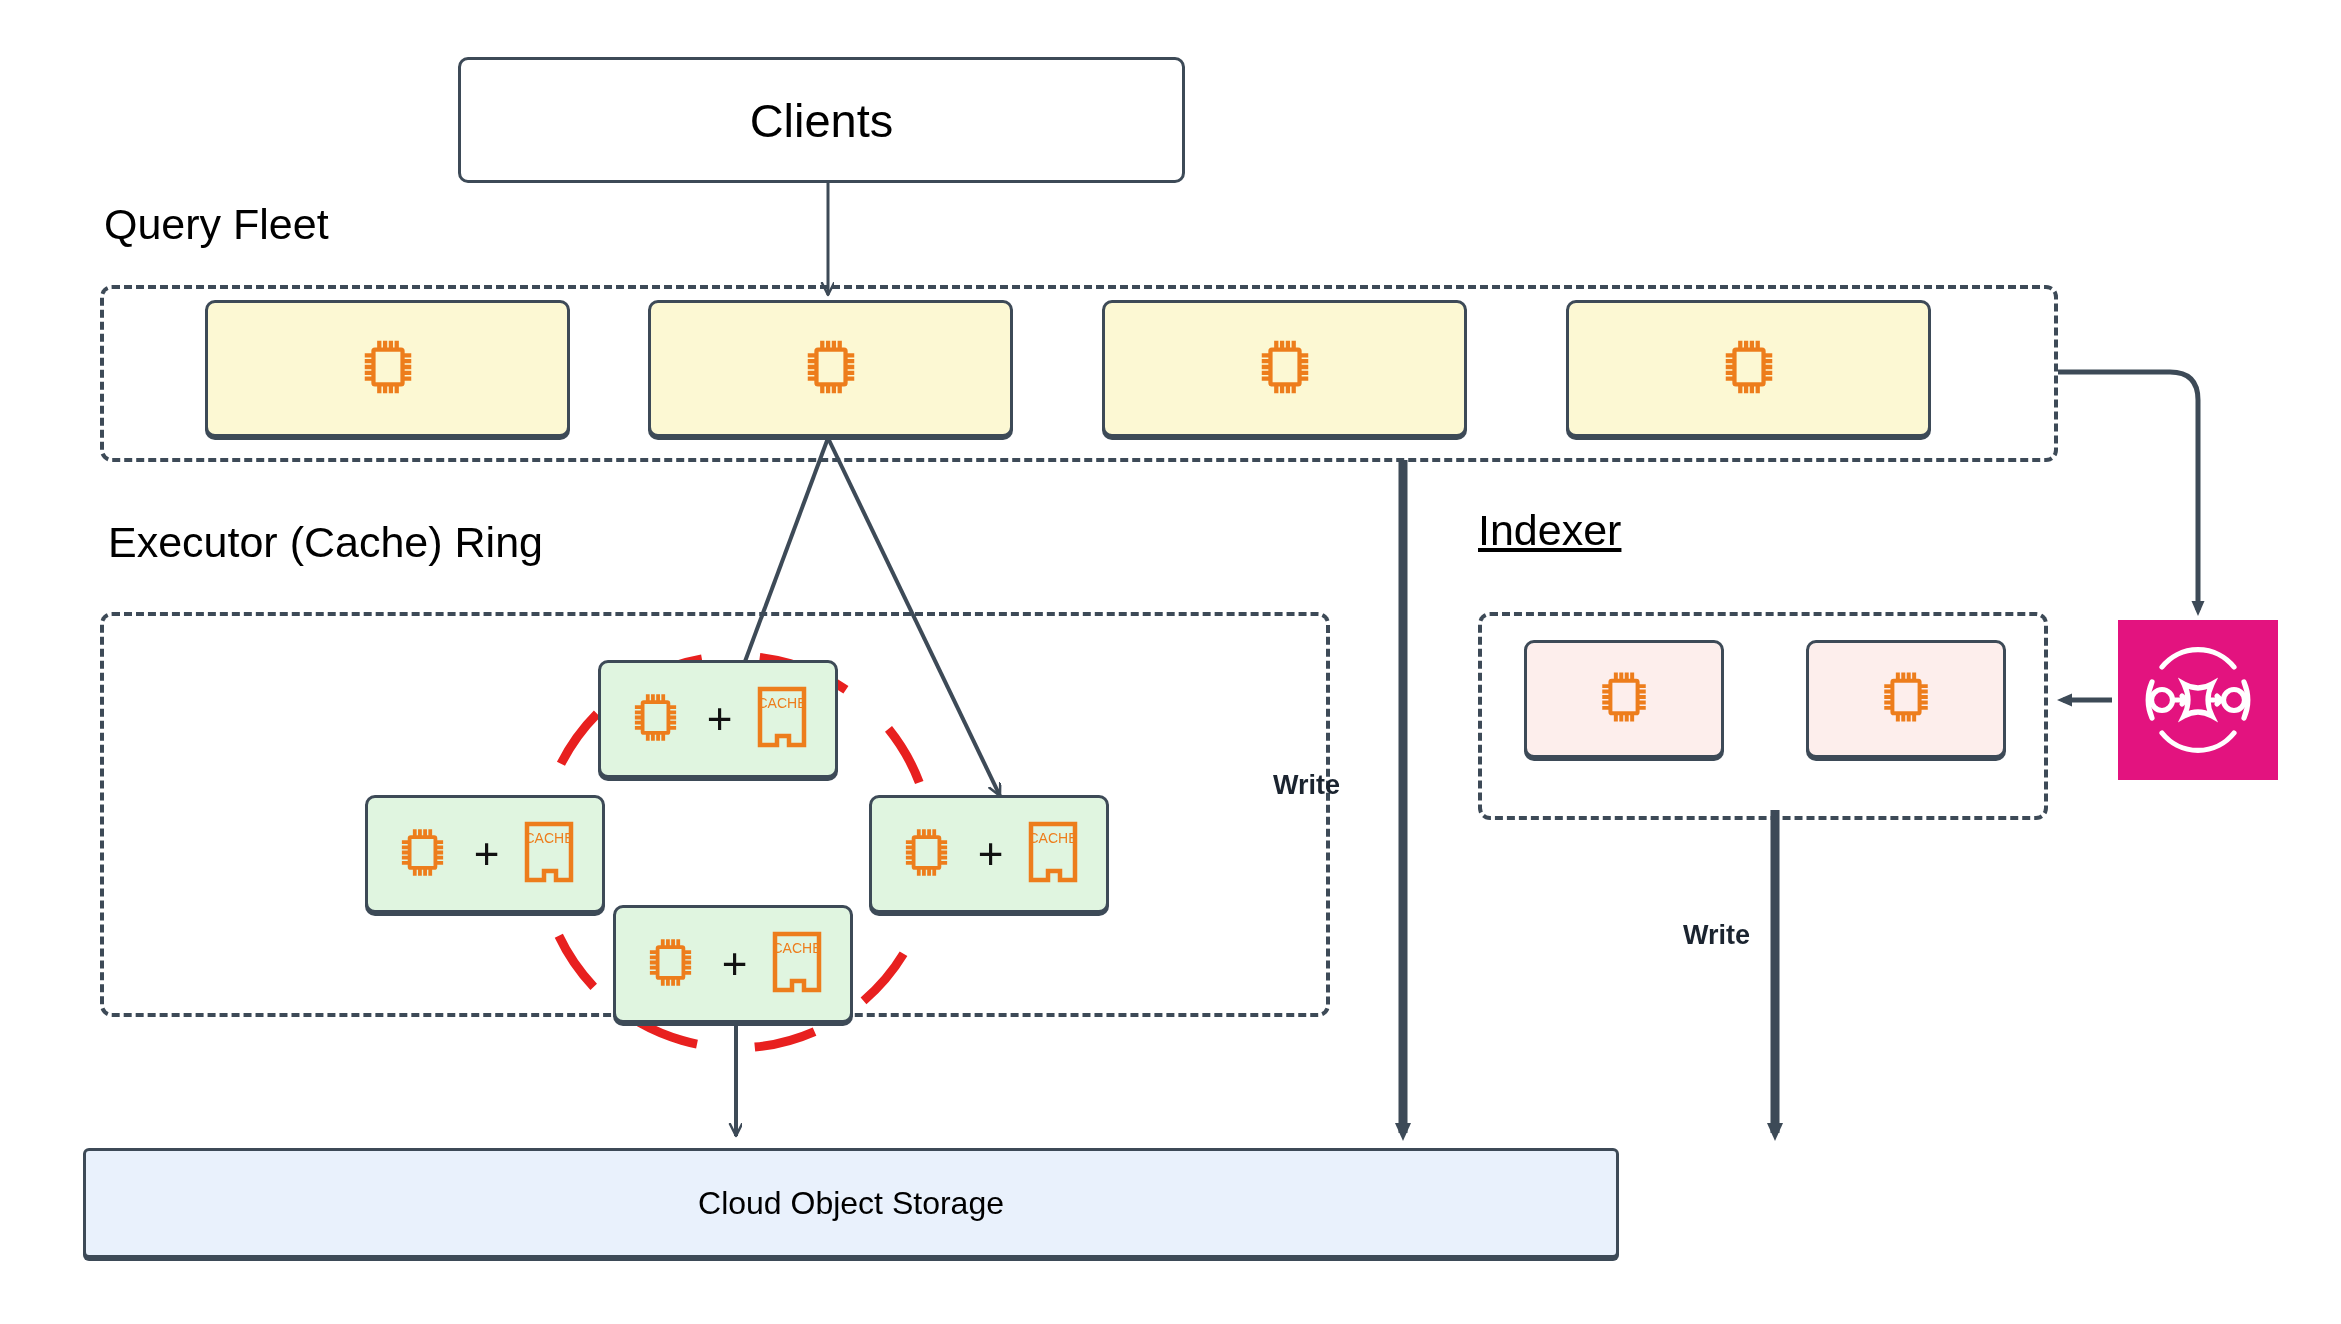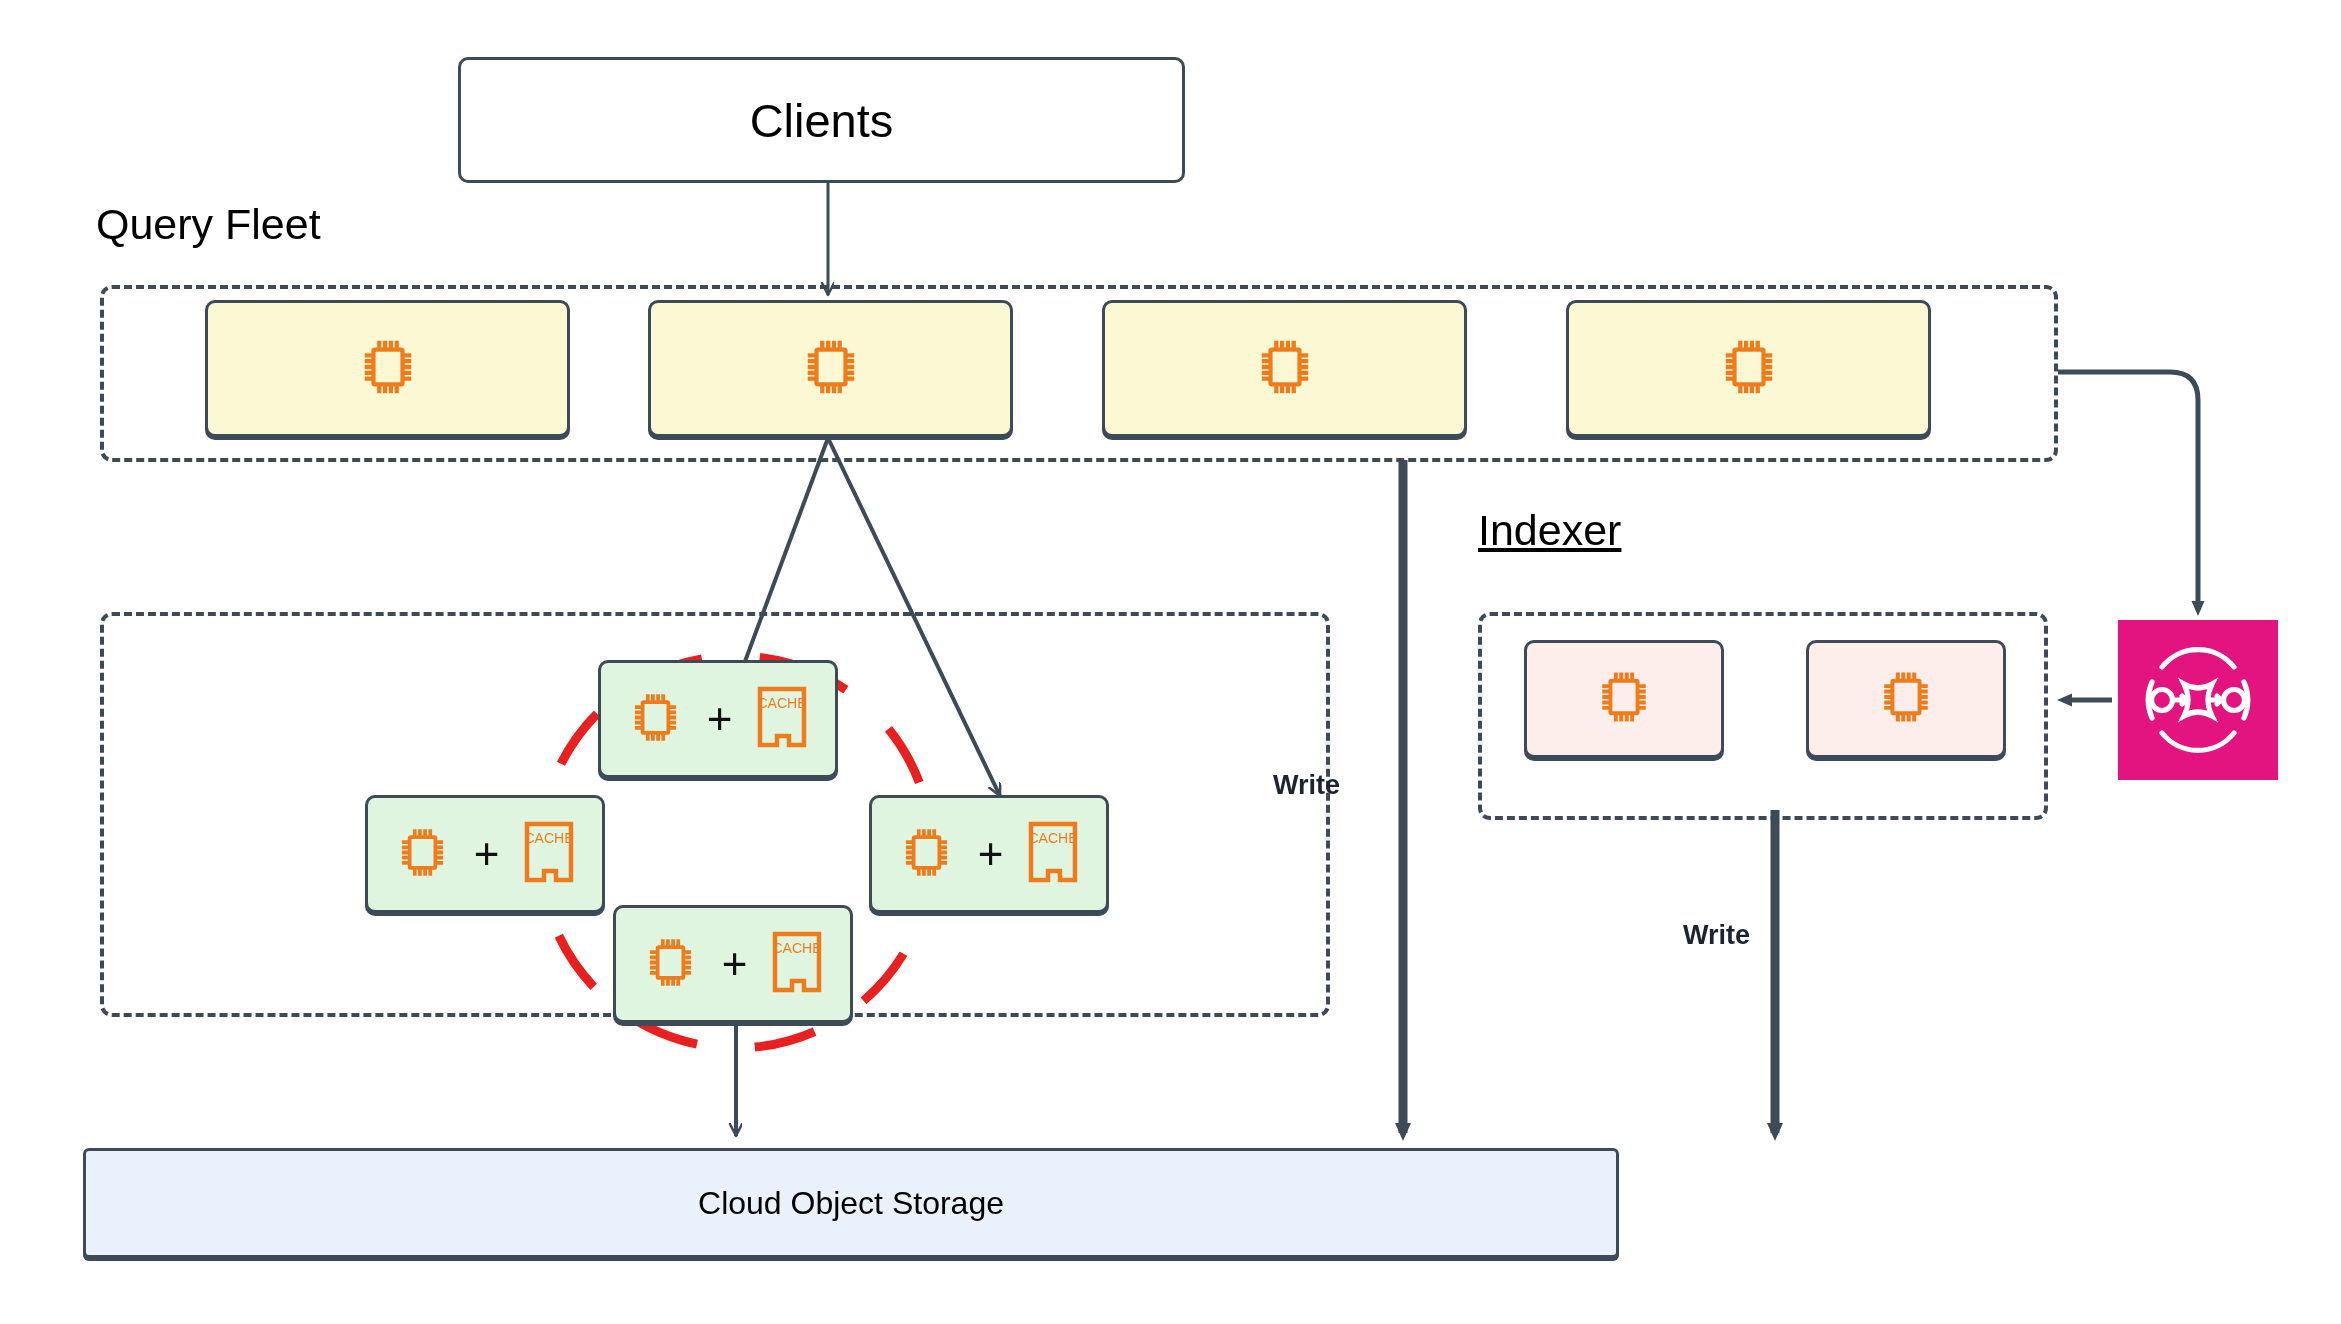--- a/index.html
+++ b/index.html
@@ -140,21 +140,21 @@
 
     <path d="M2058,372 L2170,372 Q2198,372 2198,400 L2198,610" fill="none" stroke="#3d4a57" stroke-width="5" marker-end="url(#ah-solid-sm)"></path>
 
     <path d="M2112,700 L2063,700" fill="none" stroke="#3d4a57" stroke-width="5" marker-end="url(#ah-solid-sm)"></path>
   </svg>
 
   <div class="node" id="clients">
     <span>Clients</span>
   </div>
 
-  <div class="group-label" style="left:96px;top:200px;text-align:center;">Query Fleet</div>
+  <div class="group-label" style="left:104px;top:200px;text-align:center;">Query Fleet</div>
   <div class="group-frame" id="qf-frame" style="left:100px;top:285px;width:1958px;height:177px;"></div>
 
   <div class="node qnode shadowed" style="left:205px;">
     <span class="cpu-ico">
       <svg width="62" height="62" viewBox="0 0 64 64">
         <g stroke="#ed7d1c" stroke-width="4.4" fill="none" stroke-linecap="butt">
           <rect x="17" y="14" width="30" height="36" rx="1.5"></rect>
           <path d="M23,14 L23,5 M29,14 L29,5 M35,14 L35,5 M41,14 L41,5"></path>
           <path d="M23,50 L23,59 M29,50 L29,59 M35,50 L35,59 M41,50 L41,59"></path>
           <path d="M17,20 L8,20 M17,26 L8,26 M17,32 L8,32 M17,38 L8,38 M17,44 L8,44"></path>
@@ -199,20 +199,21 @@
           <rect x="17" y="14" width="30" height="36" rx="1.5"></rect>
           <path d="M23,14 L23,5 M29,14 L29,5 M35,14 L35,5 M41,14 L41,5"></path>
           <path d="M23,50 L23,59 M29,50 L29,59 M35,50 L35,59 M41,50 L41,59"></path>
           <path d="M17,20 L8,20 M17,26 L8,26 M17,32 L8,32 M17,38 L8,38 M17,44 L8,44"></path>
           <path d="M47,20 L56,20 M47,26 L56,26 M47,32 L56,32 M47,38 L56,38 M47,44 L56,44"></path>
         </g>
       </svg>
     </span>
   </div>
 
+  <div class="group-label" style="left:108px;top:518px;">Executor (Cache) Ring</div>
   <div class="group-frame" id="ex-frame" style="left:100px;top:612px;width:1230px;height:405px;"></div>
 
   <div class="node enode shadowed" style="left:598px;top:660px;">
     <div class="inner">
       <span class="cpu-ico">
         <svg width="55" height="55" viewBox="0 0 64 64">
           <g stroke="#ed7d1c" stroke-width="4.4" fill="none">
             <rect x="17" y="14" width="30" height="36" rx="1.5"></rect>
             <path d="M23,14 L23,5 M29,14 L29,5 M35,14 L35,5 M41,14 L41,5"></path>
             <path d="M23,50 L23,59 M29,50 L29,59 M35,50 L35,59 M41,50 L41,59"></path>

